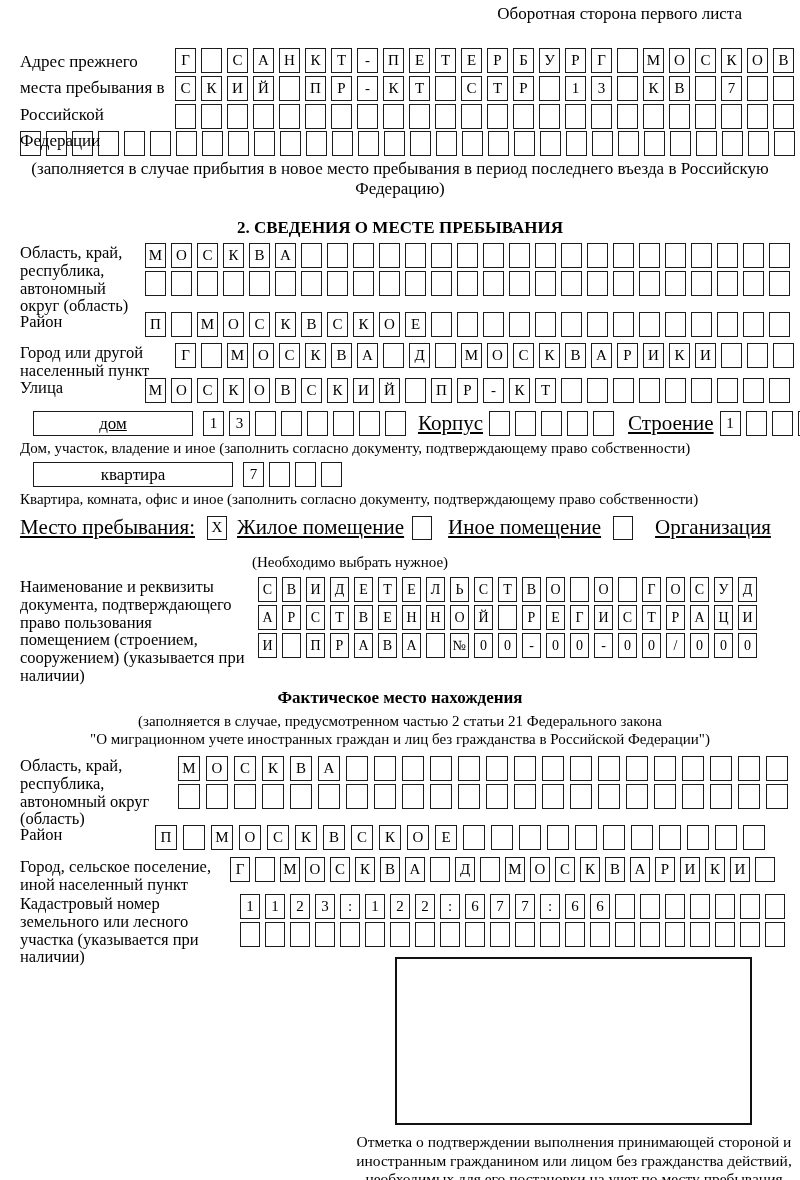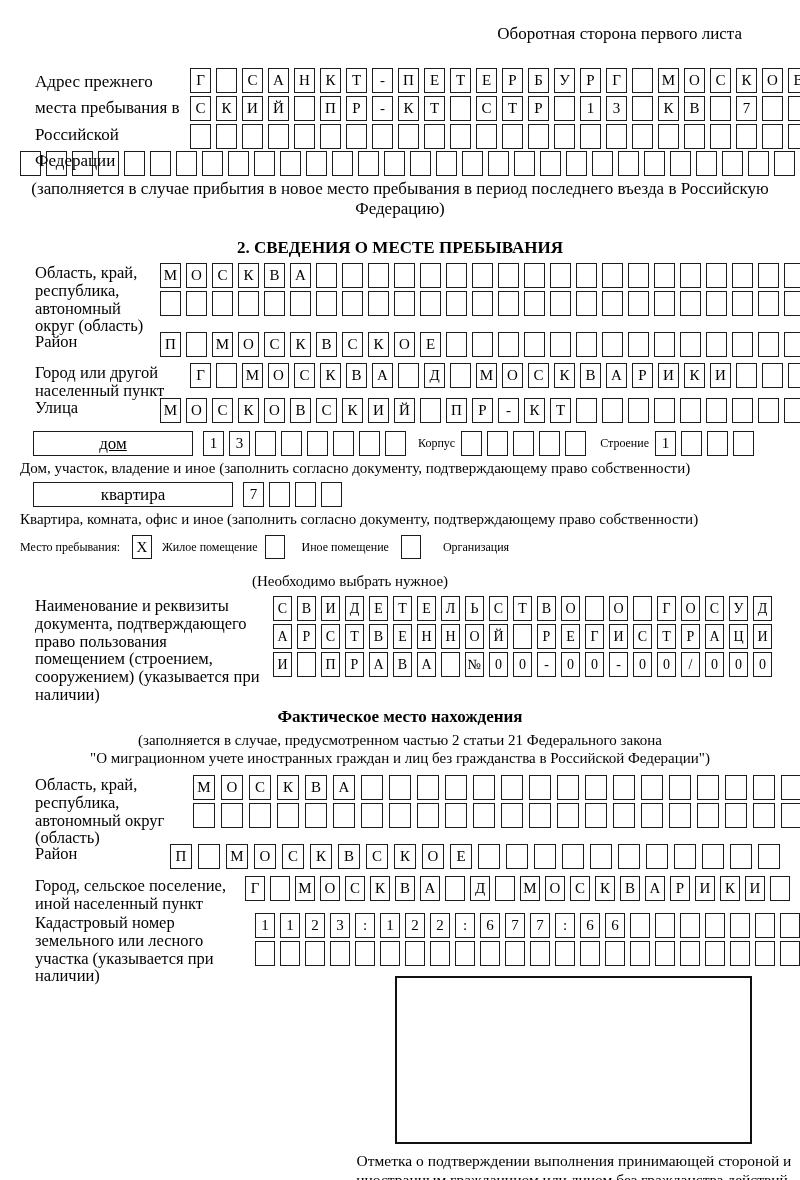--- a/index.html
+++ b/index.html
@@ -1,40 +1,40 @@
 <!DOCTYPE html>
 <html><head>
 <meta charset="utf-8">
 <style>
   * { margin:0; padding:0; box-sizing:border-box; }
   html,body { background:#fff; }
   body {
     width:800px; height:1180px; position:relative; overflow:hidden;
     color:#000; font-family:"Liberation Serif", serif; font-size:17px;
   }
-  .sheet-note { text-align:right; padding:24px 58px 0 0; font-size:17px; }
+  .sheet-note { text-align:right; padding:4px 58px 0 0; font-size:17px; }
 
   
   .cellrow { display:flex; gap:5px; }
   .cell {
     flex:none; width:21px; height:25px; border:1.6px solid #1c1c1c;
     display:flex; align-items:center; justify-content:center;
     font-size:15px; background:#fff;
   }
   .rows > .cellrow + .cellrow { margin-top:3px; }
 
   .doc-cells { gap:5px; }
   .doc-cells .cell { width:19px; height:25px; font-size:14px; }
   .wf-cells { gap:6px; }
   .wf-cells .cell { width:22px; }
   .kf-cells { gap:5px; }
   .kf-cells .cell { width:20px; }
 
   
-  .field { position:relative; margin-left:35px; }
+  .field { position:relative; margin-left:20px; }
   .field .flabel { position:absolute; left:0; top:1px; font-size:16.5px; line-height:1.08; }
   .pl155 { padding-left:155px; } .pl155 .flabel { width:150px; }
   .pl125 { padding-left:125px; } .pl125 .flabel { width:120px; }
   .pl238 { padding-left:238px; } .pl238 .flabel { width:225px; }
   .pl158 { padding-left:158px; } .pl158 .flabel { width:150px; }
   .pl135 { padding-left:135px; } .pl135 .flabel { width:125px; }
   .pl210 { padding-left:210px; } .pl210 .flabel { width:200px; }
   .pl220 { padding-left:220px; } .pl220 .flabel { width:212px; }
 
   .fullrow { margin:2px 0 0 20px; }
@@ -45,21 +45,21 @@
   .mt3{margin-top:3px} .mt4{margin-top:4px} .mt5{margin-top:5px} .mt6{margin-top:6px}
   .mt7{margin-top:7px} .mt8{margin-top:8px} .mt10{margin-top:10px}
   .mt16{margin-top:16px} .mt24{margin-top:24px}
 
   .inline-row { display:flex; align-items:center; margin-left:33px; }
   .widebox {
     flex:none; height:25px; border:1.6px solid #1c1c1c;
     display:flex; align-items:center; justify-content:center; font-size:17px;
   }
   .w160 { width:160px;text-decoration:underline; } .w200 { width:200px; }
-  .inlabel { flex:none; font-size:12px; white-space:nowrap; }
+  .inlabel { flex:none; font-size:21px; white-space:nowrap;text-decoration:underline; }
   .ml6{margin-left:6px} .ml8{margin-left:8px} .ml10{margin-left:10px}
   .ml12{margin-left:12px} .ml14{margin-left:14px} .ml16{margin-left:16px}
   .ml22{margin-left:22px}
   .caption { margin:4px 0 0 20px; font-size:15px; }
 
   .stay-row { margin-left:20px;text-align:center; }
   .checkbox {
     flex:none; width:20px; height:24px; border:1.6px solid #1c1c1c;
     display:flex; align-items:center; justify-content:center; font-size:15px;
   }

